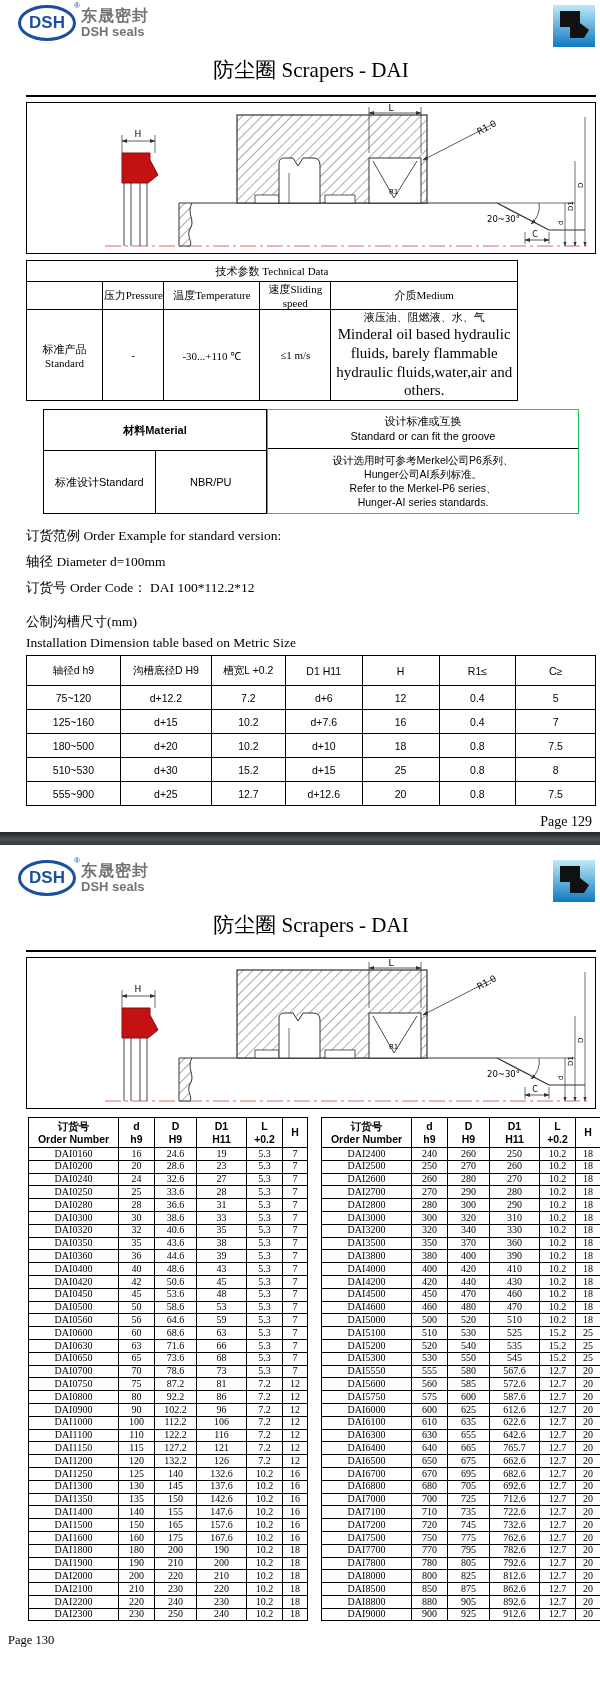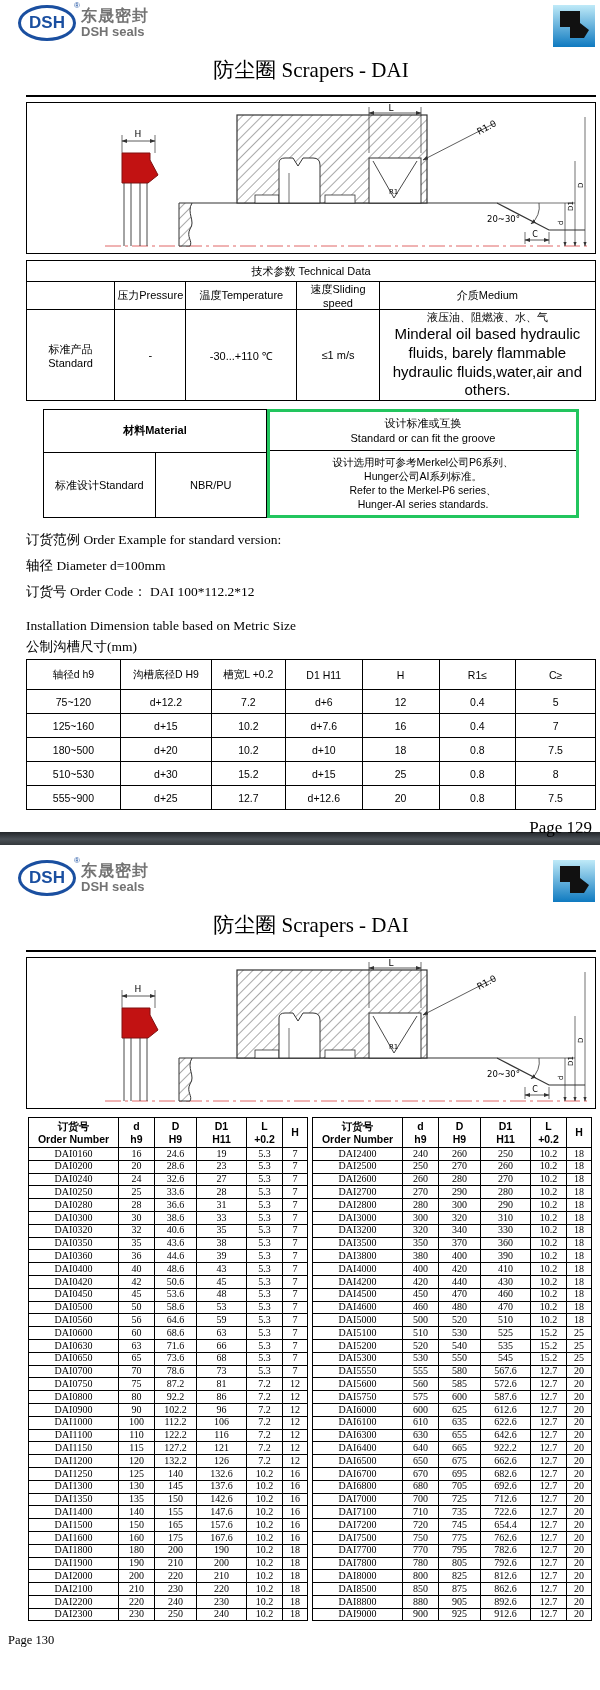--- a/index.html
+++ b/index.html
@@ -34,52 +34,52 @@
 
   
   .draw-box { margin:5px 4px 0 26px; border:1px solid #000; height:152px; overflow:hidden; }
   .draw-box svg { display:block; }
 
   
   table.t { border-collapse:collapse; table-layout:fixed; }
   table.t th, table.t td { border:1px solid #000; text-align:center; vertical-align:middle; }
 
   
-  .tech { width:570px; margin:6px 19px 0 26px; font-size:11px; }
+  .tech { width:492px; margin:6px 19px 0 26px; font-size:11px;font-family:Liberation Serif, serif; }
   .tech .ttl { height:21px; font-weight:normal; }
   .tech .ch { height:27px; font-weight:normal; }
   .tech .dr td { height:57px; }
   .tech .med-en { font-size:15px; line-height:1.25; padding:0 4px; }
 
   
   .mid-row { display:flex; justify-content:center; margin:8px 4px 0 26px; width:570px; }
   .mat { width:224px; font-size:11px; }
   .mat .h { height:40px; }
   .mat td { height:61px; }
-  .design { width:312px; border:3px solid #22c55e; font-size:11px; text-align:center; }
+  .design { width:312px; border:1px solid #22c55e; font-size:11px; text-align:center; }
   .design .d-top { border-bottom:1px solid #000; padding:4px 2px; line-height:1.35; }
   .design .d-bot { padding:4px 2px; line-height:1.35; font-size:10.5px; }
 
   
   .order { margin:9px 4px 0 26px; font-family:"Liberation Serif", serif; font-size:13.5px; line-height:26px; }
 
   
   .metric-head { margin:10px 4px 0 26px; font-family:"Liberation Serif", serif; font-size:13.5px; line-height:21px; }
   .metric { width:570px; margin:2px 4px 0 26px; font-size:10.5px; }
   .metric th { height:30px; font-weight:normal; }
   .metric td { height:24px; }
 
-  .pagenum-r { margin:8px 8px 16px 0; text-align:right; font-family:"Liberation Serif", serif; font-size:17px; }
+  .pagenum-r { margin:8px 8px 16px 0; text-align:right; font-family:"Liberation Serif", serif; font-size:14px; }
   .pagenum-l { margin:12px 8px 0 8px; text-align:left; font-family:"Liberation Serif", serif; font-size:12.5px; }
 
   
   .sep { height:13px; width:600px; background:linear-gradient(#23262a,#4a5056 55%,#33383c); }
 
   
-  .size-row { display:flex; gap:4px; margin:8px 4px 0 28px; }
+  .size-row { display:flex; gap:13px; margin:8px 4px 0 28px; }
   .size { width:279px; font-family:"Liberation Serif", serif; font-size:10px; }
   .size th { font-family:"Liberation Sans", sans-serif; font-size:10.5px; font-weight:bold; height:30px; line-height:1.2; }
   .size td { height:12.8px; padding:0; line-height:1.05; }
   .size col.c-ord { width:90px; } .size col.c-d { width:36px; }
   .size col.c-D { width:42px; } .size col.c-D1 { width:50px; }
   .size col.c-L { width:36px; } .size col.c-H { width:25px; }
 
   svg text { font-family:"DejaVu Sans", sans-serif; }
 </style>
 </head>
@@ -240,22 +240,22 @@
     </div>
   </div>
 
   <div class="order">
     <div>订货范例  Order Example for standard version:</div>
     <div>轴径  Diameter  d=100mm</div>
     <div>订货号 Order Code：  DAI 100*112.2*12</div>
   </div>
 
   <div class="metric-head">
+    <div>公制沟槽尺寸(mm)</div>
     <div>Installation Dimension table based on Metric Size</div>
-    <div>公制沟槽尺寸(mm)</div>
   </div>
 
   <table class="t metric">
     <colgroup>
         <col style="width:16.5%">
         <col style="width:16%">
         <col style="width:13%">
         <col style="width:13.5%">
         <col style="width:13.5%">
         <col style="width:13.5%">
@@ -950,21 +950,21 @@
             <td>630</td>
             <td>655</td>
             <td>642.6</td>
             <td>12.7</td>
             <td>20</td>
           </tr>
           <tr>
             <td>DAI6400</td>
             <td>640</td>
             <td>665</td>
-            <td>922.2</td>
+            <td>765.7</td>
             <td>12.7</td>
             <td>20</td>
           </tr>
           <tr>
             <td>DAI6500</td>
             <td>650</td>
             <td>675</td>
             <td>662.6</td>
             <td>12.7</td>
             <td>20</td>
@@ -998,21 +998,21 @@
             <td>710</td>
             <td>735</td>
             <td>722.6</td>
             <td>12.7</td>
             <td>20</td>
           </tr>
           <tr>
             <td>DAI7200</td>
             <td>720</td>
             <td>745</td>
-            <td>654.4</td>
+            <td>732.6</td>
             <td>12.7</td>
             <td>20</td>
           </tr>
           <tr>
             <td>DAI7500</td>
             <td>750</td>
             <td>775</td>
             <td>762.6</td>
             <td>12.7</td>
             <td>20</td>

